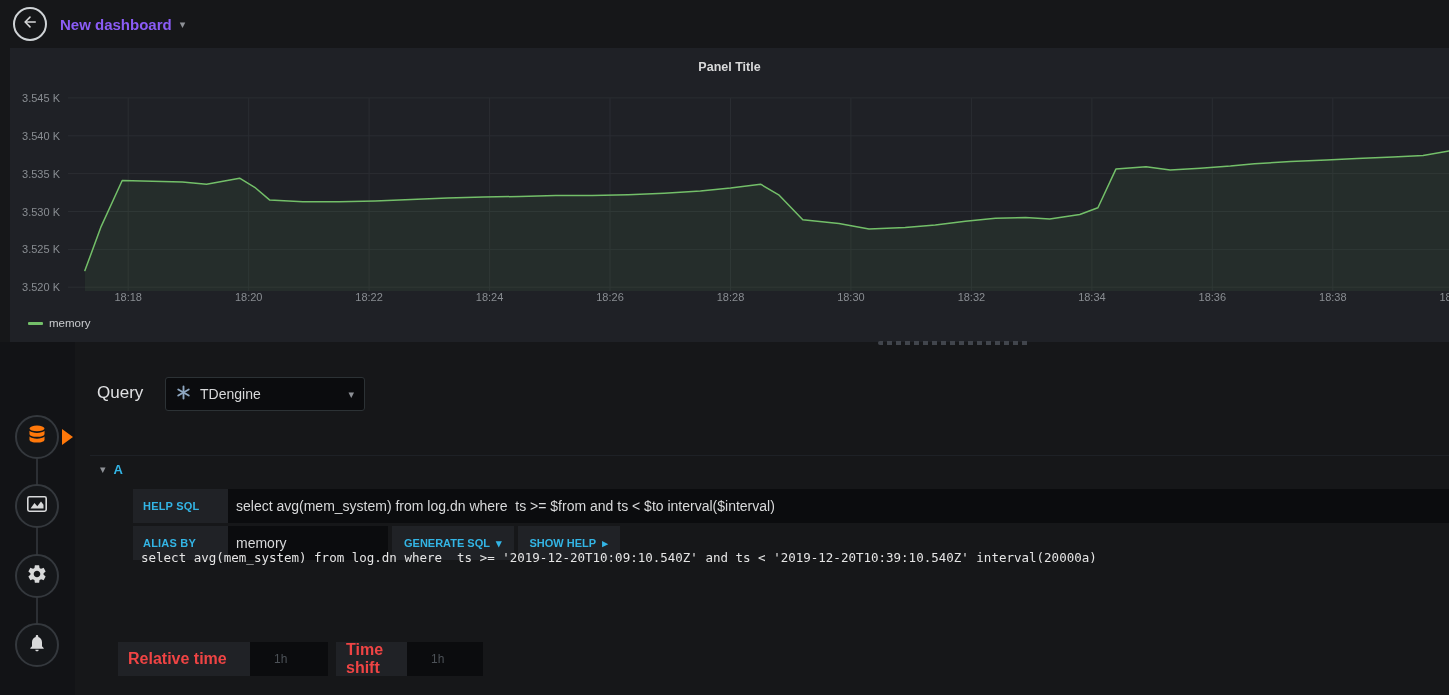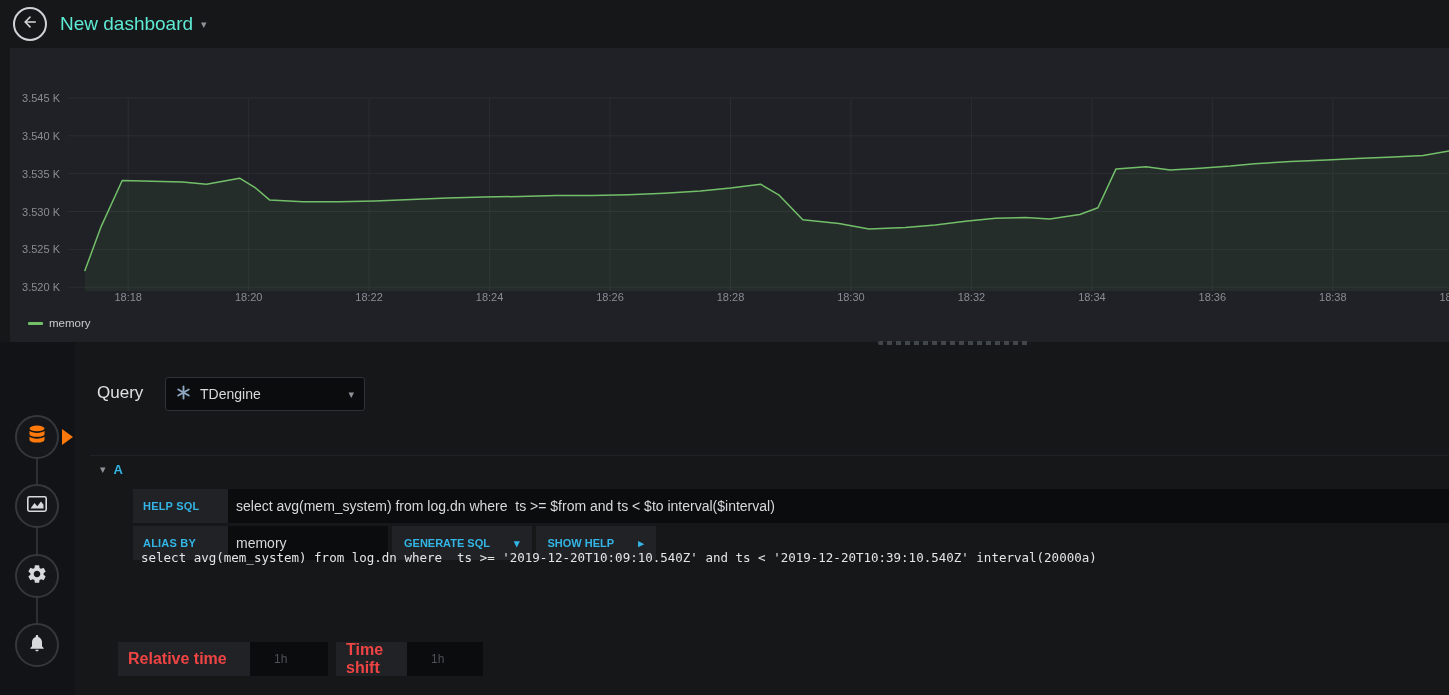--- a/index.html
+++ b/index.html
@@ -5,21 +5,21 @@
   *{box-sizing:border-box;margin:0;padding:0}
   html,body{width:1449px;height:695px;overflow:hidden;background:var(--page-bg,#161719);
     font-family:"Liberation Sans",sans-serif;color:var(--text-primary,#d8d9da);position:relative}
   .abs{position:absolute}
 
   
   .topbar{left:0;top:0;width:1449px;height:48px}
   .back-btn{position:absolute;left:13px;top:7px;width:34px;height:34px;border:2px solid #cfd3d6;
     border-radius:50%;display:flex;align-items:center;justify-content:center;cursor:pointer}
   .dash-title{position:absolute;left:60px;top:0;height:48px;display:flex;align-items:center;gap:8px;cursor:pointer}
-  .dash-title .t{font-size:19px;font-weight:400;color:#5eead4}
+  .dash-title .t{font-size:15px;font-weight:700;color:#8b5cf6}
   .caret{color:#8e9196;font-size:11px;line-height:1}
 
   
   .panel{left:10px;top:48px;width:1439px;height:294px;background:var(--panel-bg,#1f2126)}
   .panel-title{position:absolute;left:0;right:0;top:12px;text-align:center;font-size:12.5px;font-weight:700;
     color:var(--text-primary,#d8d9da);cursor:pointer}
   .chart-svg{position:absolute;left:0;top:31px}
   .grid{stroke:#2a2d32;stroke-width:1}
   .tick{fill:#898d92;font-size:11px;font-family:"Liberation Sans",sans-serif}
   .ytick{text-anchor:end}
@@ -51,21 +51,21 @@
   .row-input-sql{left:133px;top:489px;width:1316px}
   .row-alias{left:133px;top:526px}
   .flabel{background:var(--label-bg,#202226);color:var(--link-blue,#33b5e5);font-size:11px;font-weight:700;
     display:flex;align-items:center;padding:0 10px;letter-spacing:.2px}
   .w95{width:95px}
   .finput{background:var(--input-bg,#0b0c0e);border:none;outline:none;color:#d8d9da;font-size:14px;
     padding:0 8px;font-family:Liberation Sans, sans-serif}
   .grow{flex:1}
   .w160{width:160px}
   .btn{background:var(--label-bg,#202226);color:var(--link-blue,#33b5e5);font-size:11px;font-weight:700;
-    display:flex;align-items:center;gap:24px;padding:0 12px;margin-left:4px;border:none;cursor:pointer;
+    display:flex;align-items:center;gap:6px;padding:0 12px;margin-left:4px;border:none;cursor:pointer;
     font-family:"Liberation Sans",sans-serif}
   .btn .caret{color:var(--link-blue,#33b5e5)}
   .gen-sql{left:133px;top:543px;width:1316px;height:30px;line-height:30px;padding-left:8px;
     font-family:"DejaVu Sans Mono",monospace;font-size:12.5px;color:#e5e5e5;white-space:pre;overflow:hidden}
   .options-row{left:118px;top:642px;height:34px;display:flex;align-items:stretch}
   .olabel{background:var(--label-bg,#202226);color:#ef4444;font-size:16px;font-weight:700;
     display:flex;align-items:center;padding:0 10px}
   .w132{width:132px}.w71{width:71px}
   .oinput{background:var(--input-bg,#0b0c0e);border:none;outline:none;color:#d8d9da;font-size:12px;padding:0 24px}
   .w78{width:78px}.w76{width:76px}
@@ -84,20 +84,21 @@
         </svg>
     </span>
   </div>
   <div class="dash-title">
     <span class="t">New dashboard</span>
     <span class="caret">▾</span>
   </div>
 </header>
 
 <section class="abs panel">
+  <div class="panel-title">Panel Title</div>
   <svg class="chart-svg" width="1439" height="240" viewBox="0 0 1439 240">
       <line x1="118.2" x2="118.2" y1="18.9" y2="212" class="grid"></line>
       <text x="118.2" y="222" class="tick xtick">18:18</text>
       <line x1="238.7" x2="238.7" y1="18.9" y2="212" class="grid"></line>
       <text x="238.7" y="222" class="tick xtick">18:20</text>
       <line x1="359.1" x2="359.1" y1="18.9" y2="212" class="grid"></line>
       <text x="359.1" y="222" class="tick xtick">18:22</text>
       <line x1="479.6" x2="479.6" y1="18.9" y2="212" class="grid"></line>
       <text x="479.6" y="222" class="tick xtick">18:24</text>
       <line x1="600.0" x2="600.0" y1="18.9" y2="212" class="grid"></line>

